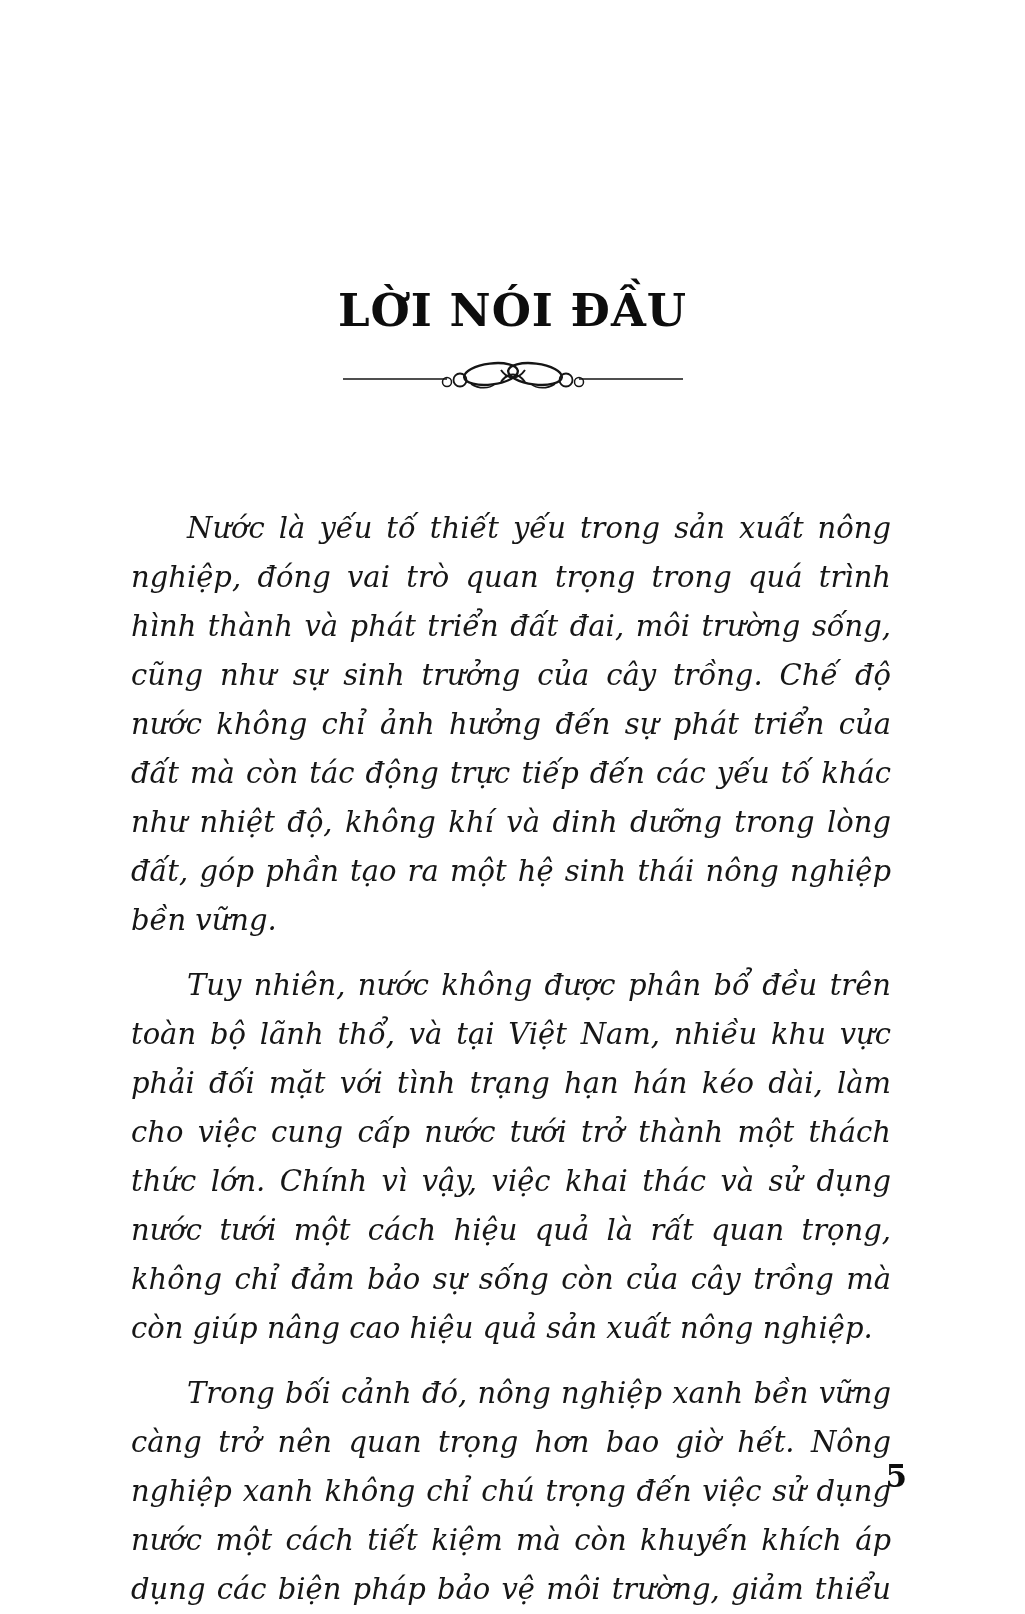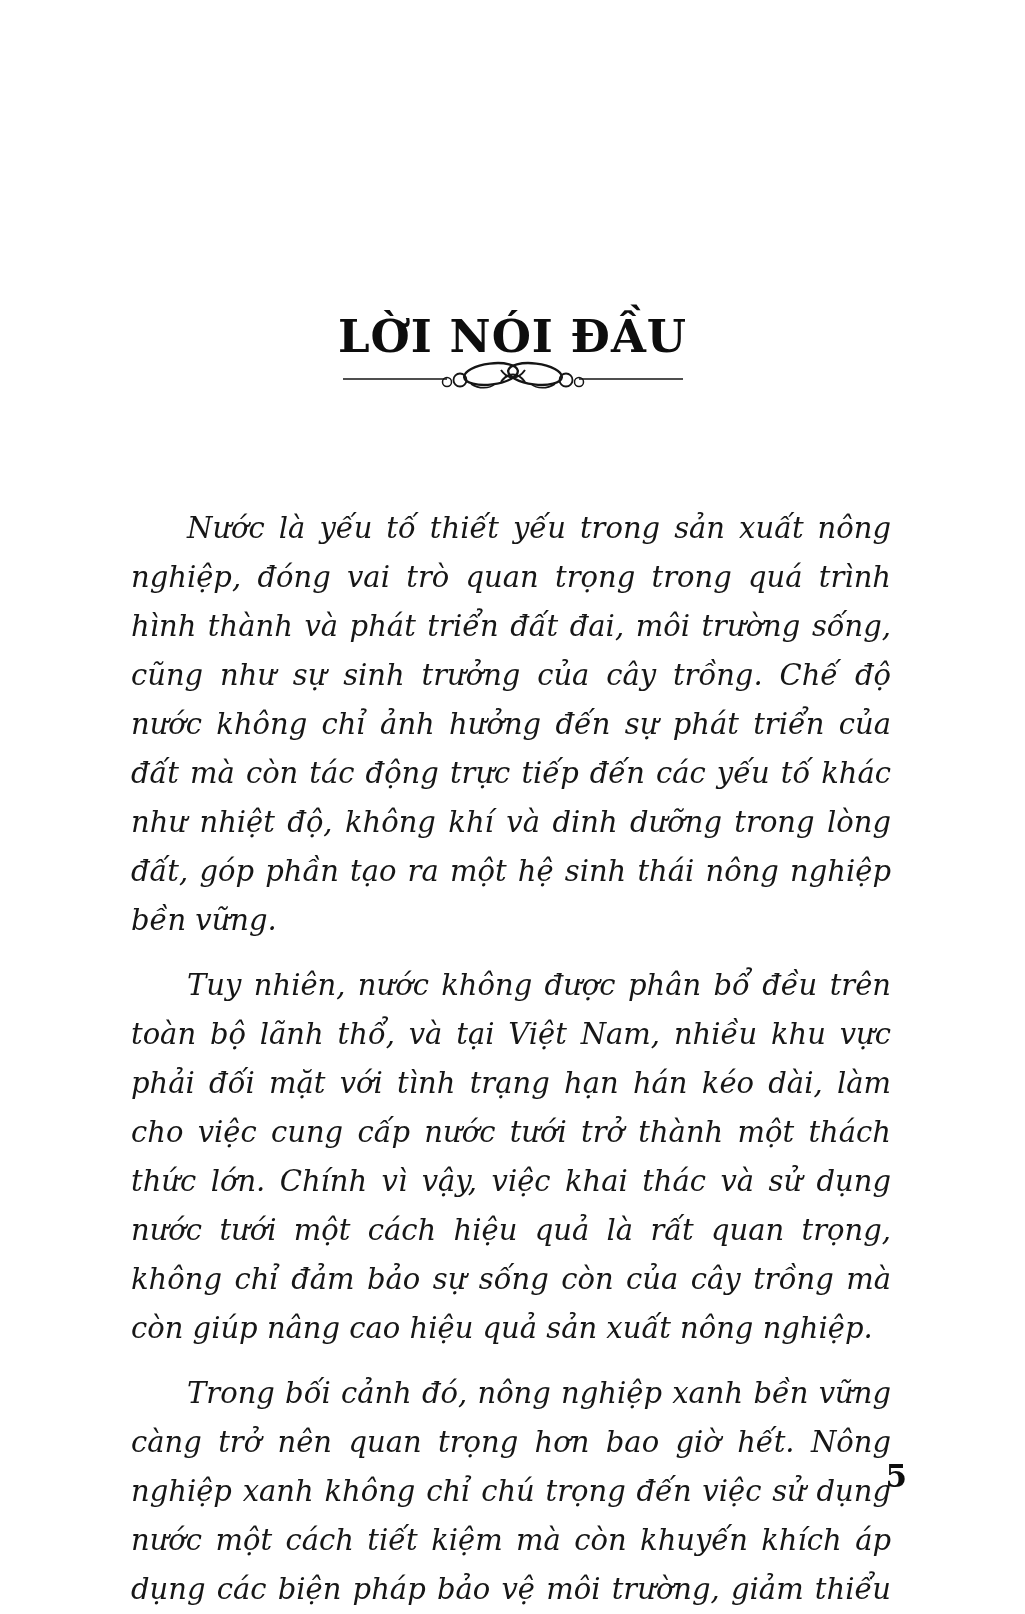--- a/index.html
+++ b/index.html
@@ -8,21 +8,21 @@
     position: relative;
     width: 1025px;
     height: 1614px;
     background: #ffffff;
     overflow: hidden;
     font-family: "Liberation Serif", serif;
     color: #111111;
   }
   .title {
     position: absolute;
-    top: 310px;
+    top: 284px;
     left: 0;
     width: 100%;
     text-align: center;
     font-family: "DejaVu Serif", "Liberation Serif", serif;
     font-weight: bold;
     font-size: 45px;
     letter-spacing: 1px;
     color: #0d0d0d;
   }
   .divider {

